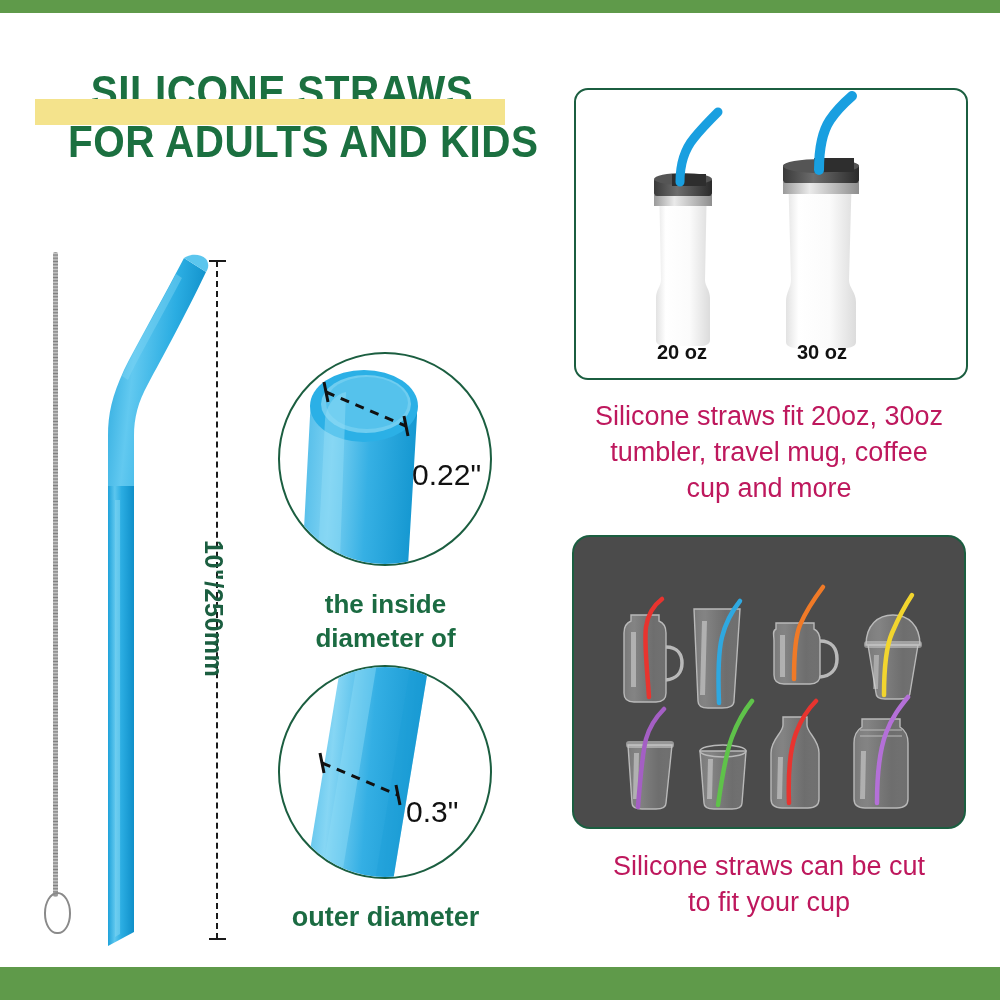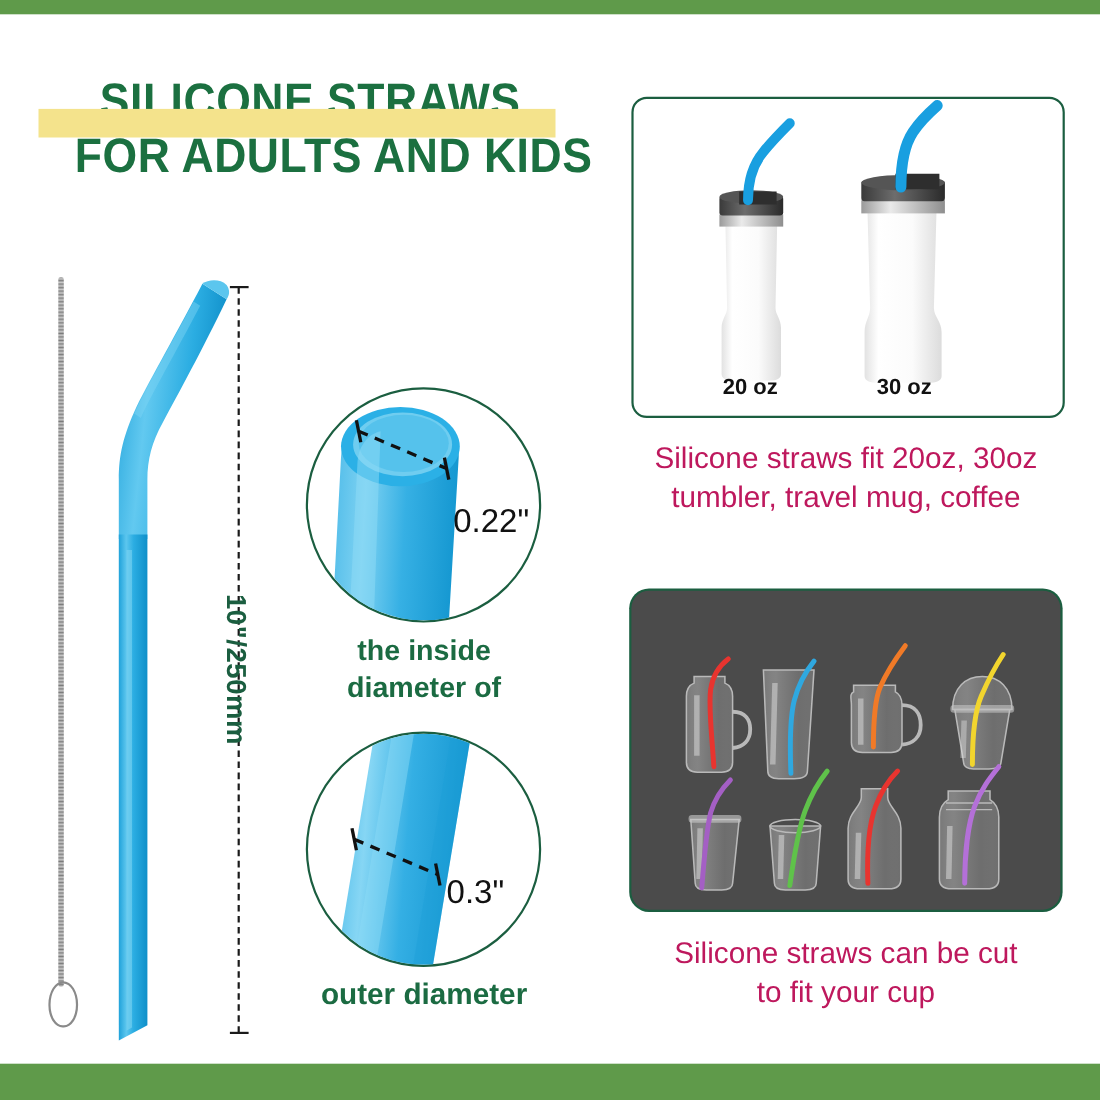--- a/index.html
+++ b/index.html
@@ -63,21 +63,21 @@
   }
 
   
   .callout{position:absolute;}
   .circle{
     position:relative;border:2.5px solid #1b5e40;border-radius:50%;
     overflow:hidden;background:#ffffff;
   }
   .co-cap{
     text-align:center;color:#1b6b42;font-weight:bold;
-    line-height:34px;margin-top:8px;
+    line-height:34px;margin-top:21px;
   }
   .co-val{
     position:absolute;color:#111;font-weight:normal;
     font-size:30px;white-space:nowrap;
   }
 
   #callout-inside{left:278px;top:352px;width:215px;}
   #callout-inside .circle{width:210px;height:210px;}
   #callout-inside .co-cap{font-size:26px;}
 
@@ -268,20 +268,21 @@
         <path d="M 243,80 C 243,58 246,42 254,30 C 260,21 268,13 276,6" stroke="#199fe0" stroke-width="10" fill="none" stroke-linecap="round"></path>
       </g>
     </svg>
   </div>
   <div class="tumbler-label" id="label-20oz">20 oz</div>
   <div class="tumbler-label" id="label-30oz">30 oz</div>
 
   <div class="caption" id="caption-fit">
     <div>Silicone straws fit 20oz, 30oz</div>
     <div>tumbler, travel mug, coffee</div>
+    <div>cup and more</div>
   </div>
 
   <div class="cups-panel">
     <svg width="390" height="290" viewBox="0 0 390 290">
       <defs>
         <linearGradient id="glassG" x1="0" y1="0" x2="1" y2="0">
           <stop offset="0%" stop-color="#9d9d9d" stop-opacity="0.55"></stop>
           <stop offset="25%" stop-color="#d8d8d8" stop-opacity="0.40"></stop>
           <stop offset="70%" stop-color="#aeaeae" stop-opacity="0.35"></stop>
           <stop offset="100%" stop-color="#8c8c8c" stop-opacity="0.55"></stop>

